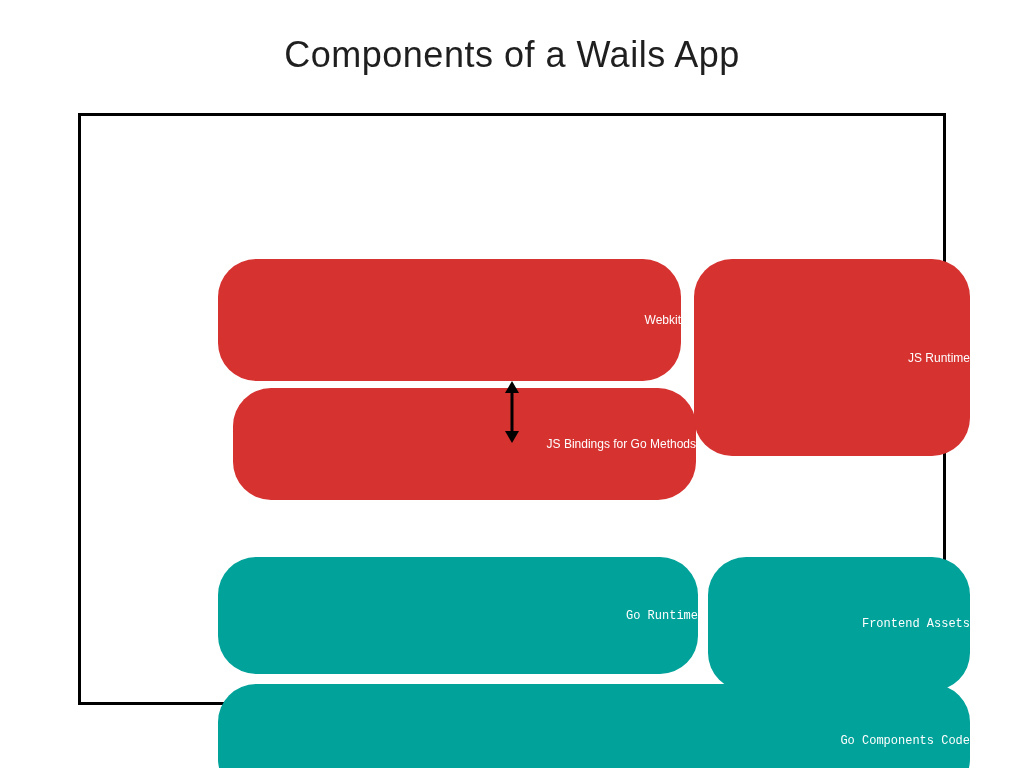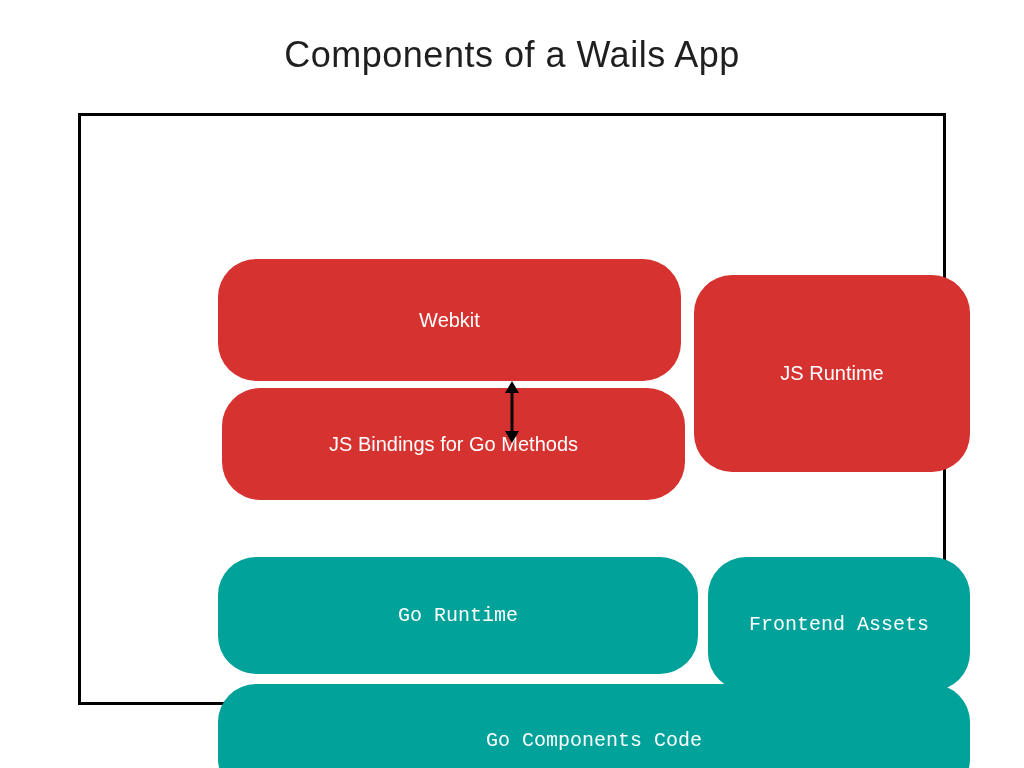--- a/index.html
+++ b/index.html
@@ -35,31 +35,31 @@
     width: 868px;
     height: 592px;
     border: 3px solid var(--ink);
     background: #ffffff;
   }
   .box {
     position: absolute;
     border-radius: 38px;
     display: flex;
     align-items: center;
-    justify-content: center;
+    justify-content: flex-end;
     color: #ffffff;
-    font-size: 20px;
+    font-size: 12px;
     text-align: center;
   }
   .box.red { background: var(--red); }
   .box.teal { background: var(--teal); font-family: Liberation Mono, monospace; }
 
   .box-webkit       { left: 137px; top: 143px; width: 463px; height: 122px; }
-  .box-js-bindings  { left: 141px; top: 272px; width: 463px; height: 112px; }
-  .box-js-runtime   { left: 613px; top: 143px; width: 276px; height: 197px; margin-top: 16px; }
+  .box-js-bindings  { left: 152px; top: 272px; width: 463px; height: 112px; }
+  .box-js-runtime   { left: 613px; top: 143px; width: 276px; height: 197px; }
   .box-go-runtime   { left: 137px; top: 441px; width: 480px; height: 117px; }
   .box-frontend     { left: 627px; top: 441px; width: 262px; height: 134px; }
   .box-go-app       { left: 137px; top: 568px; width: 752px; height: 113px; }
 
   .arrow {
     position: absolute;
     left: 501px;
     top: 381px;
     width: 22px;
     height: 62px;

